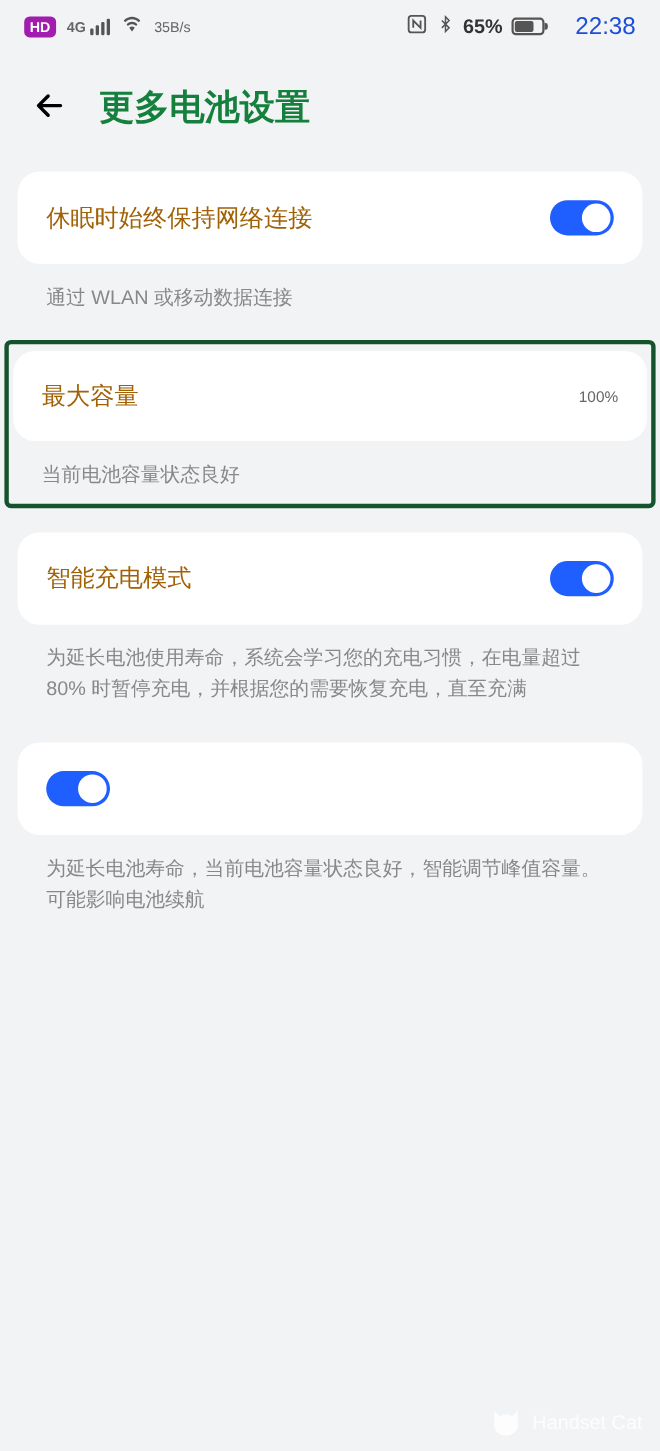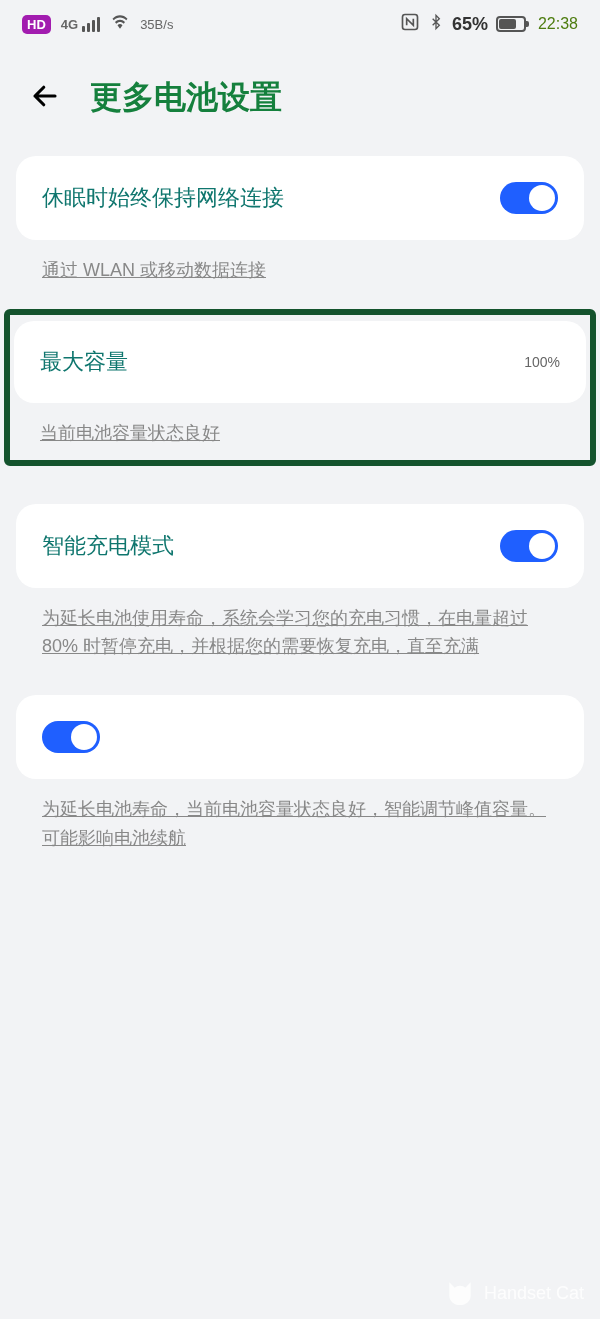--- a/index.html
+++ b/index.html
@@ -103,23 +103,23 @@
 .battery-fill {
   position: absolute;
   left: 1px;
   top: 1px;
   bottom: 1px;
   width: 65%;
   background: #555;
   border-radius: 2px;
 }
 .time {
-  font-size: 16px;
-  color: #4d7c0f;
-  margin-left: 4px;
+  font-size: 22px;
+  color: #1d4ed8;
+  margin-left: 20px;
 }
 .header {
   display: flex;
   align-items: center;
   padding: 28px 30px 20px 30px;
   gap: 30px;
 }
 .back-btn svg {
   width: 30px;
   height: 30px;
@@ -136,21 +136,21 @@
   background: #fff;
   border-radius: 20px;
   padding: 26px 26px;
   display: flex;
   align-items: center;
   justify-content: space-between;
 }
 .card-label {
   font-size: 22px;
   font-weight: 500;
-  color: #0f766e;
+  color: #a16207;
 }
 .card-value {
   font-size: 14px;
   color: #666;
 }
 .toggle {
   width: 58px;
   height: 32px;
   background: #1f5fff;
   border-radius: 32px;
@@ -165,26 +165,25 @@
   width: 26px;
   height: 26px;
   background: #fff;
   border-radius: 50%;
 }
 .desc {
   font-size: 18px;
   color: #888;
   padding: 16px 26px 24px 26px;
   line-height: 1.6;
-  text-decoration: underline;
 }
 .highlight-box {
-  border: 6px solid #14532d;
+  border: 4px solid #14532d;
   border-radius: 6px;
-  margin: 0 -12px 28px -12px;
+  margin: 0 -12px 12px -12px;
   padding: 6px 4px 4px 4px;
 }
 .highlight-box .card {
   margin: 0;
 }
 .highlight-box .desc {
   padding-bottom: 8px;
 }
 .watermark {
   position: absolute;

